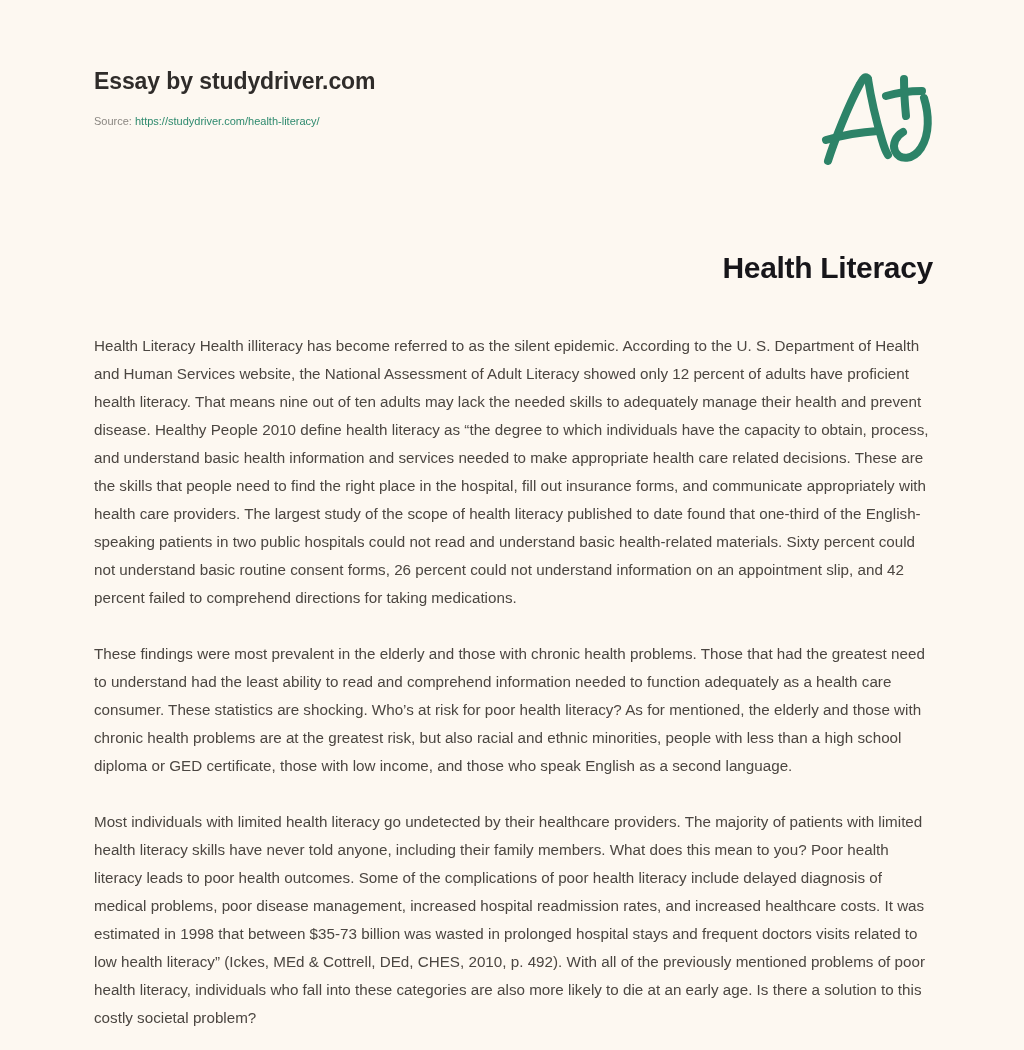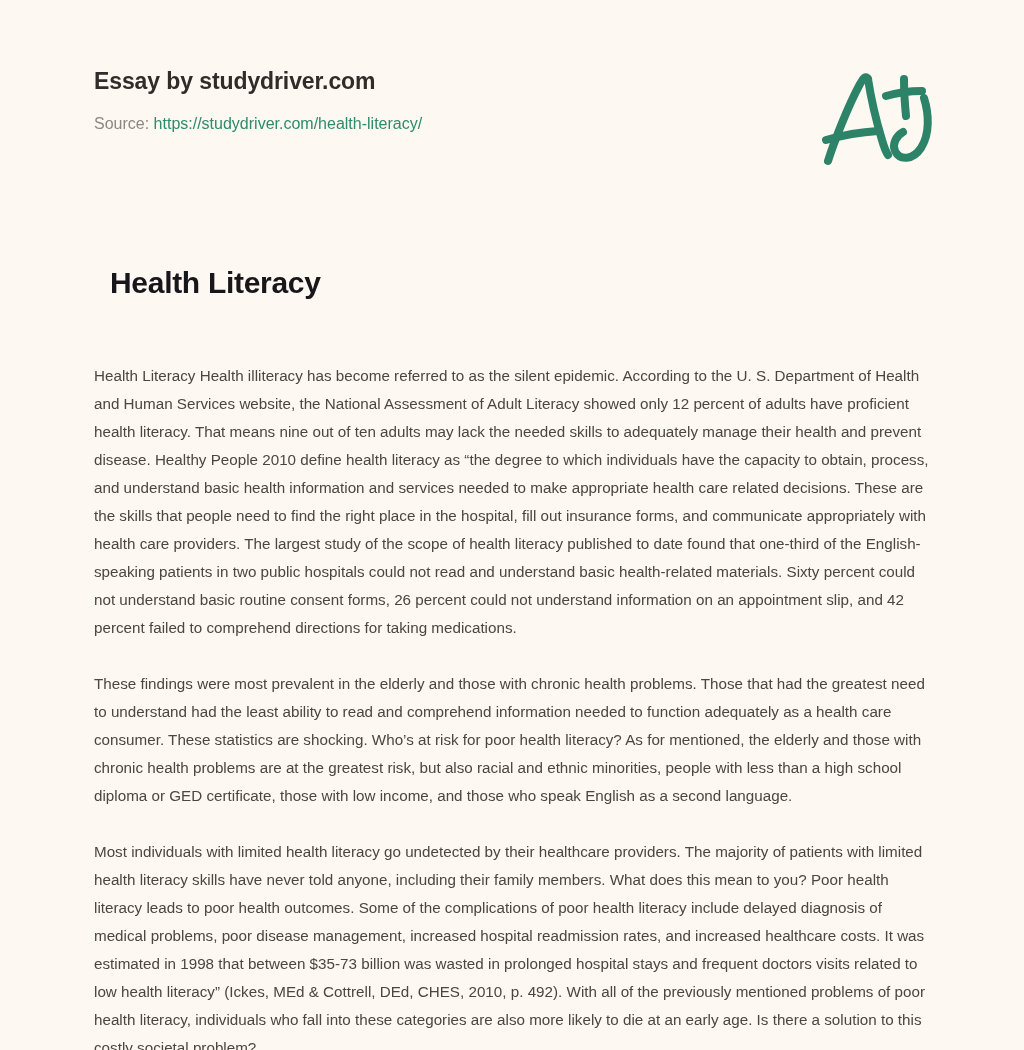--- a/index.html
+++ b/index.html
@@ -44,21 +44,21 @@
     color: #2f2c2a;
     letter-spacing: -0.1px;
     line-height: 1.2;
     margin: 0;
     white-space: nowrap;
   }
 
   .source-line {
     margin: 0;
     padding-top: 18px;
-    font-size: 16px;
+    font-size: 11px;
     line-height: 1.3;
     white-space: nowrap;
   }
 
   .source-label {
     color: #8b8782;
   }
 
   .source-url {
     color: #2e8a6e;
@@ -81,26 +81,27 @@
 
   
   .article {
     position: absolute;
     left: 94px;
     top: 248px;
     width: 840px;
   }
 
   .article-title {
-    margin: 16px;
+    margin: 1px;
     font-size: 30px;
     font-weight: bold;
     color: #17161a;
     letter-spacing: -0.3px;
     line-height: 1.25;
+    text-align: right;
   }
 
   .article-body {
     margin: 0;
     padding-top: 28px;
   }
 
   .article-body p {
     margin: 16px 0 28px 0;
     font-size: 15.2px;

